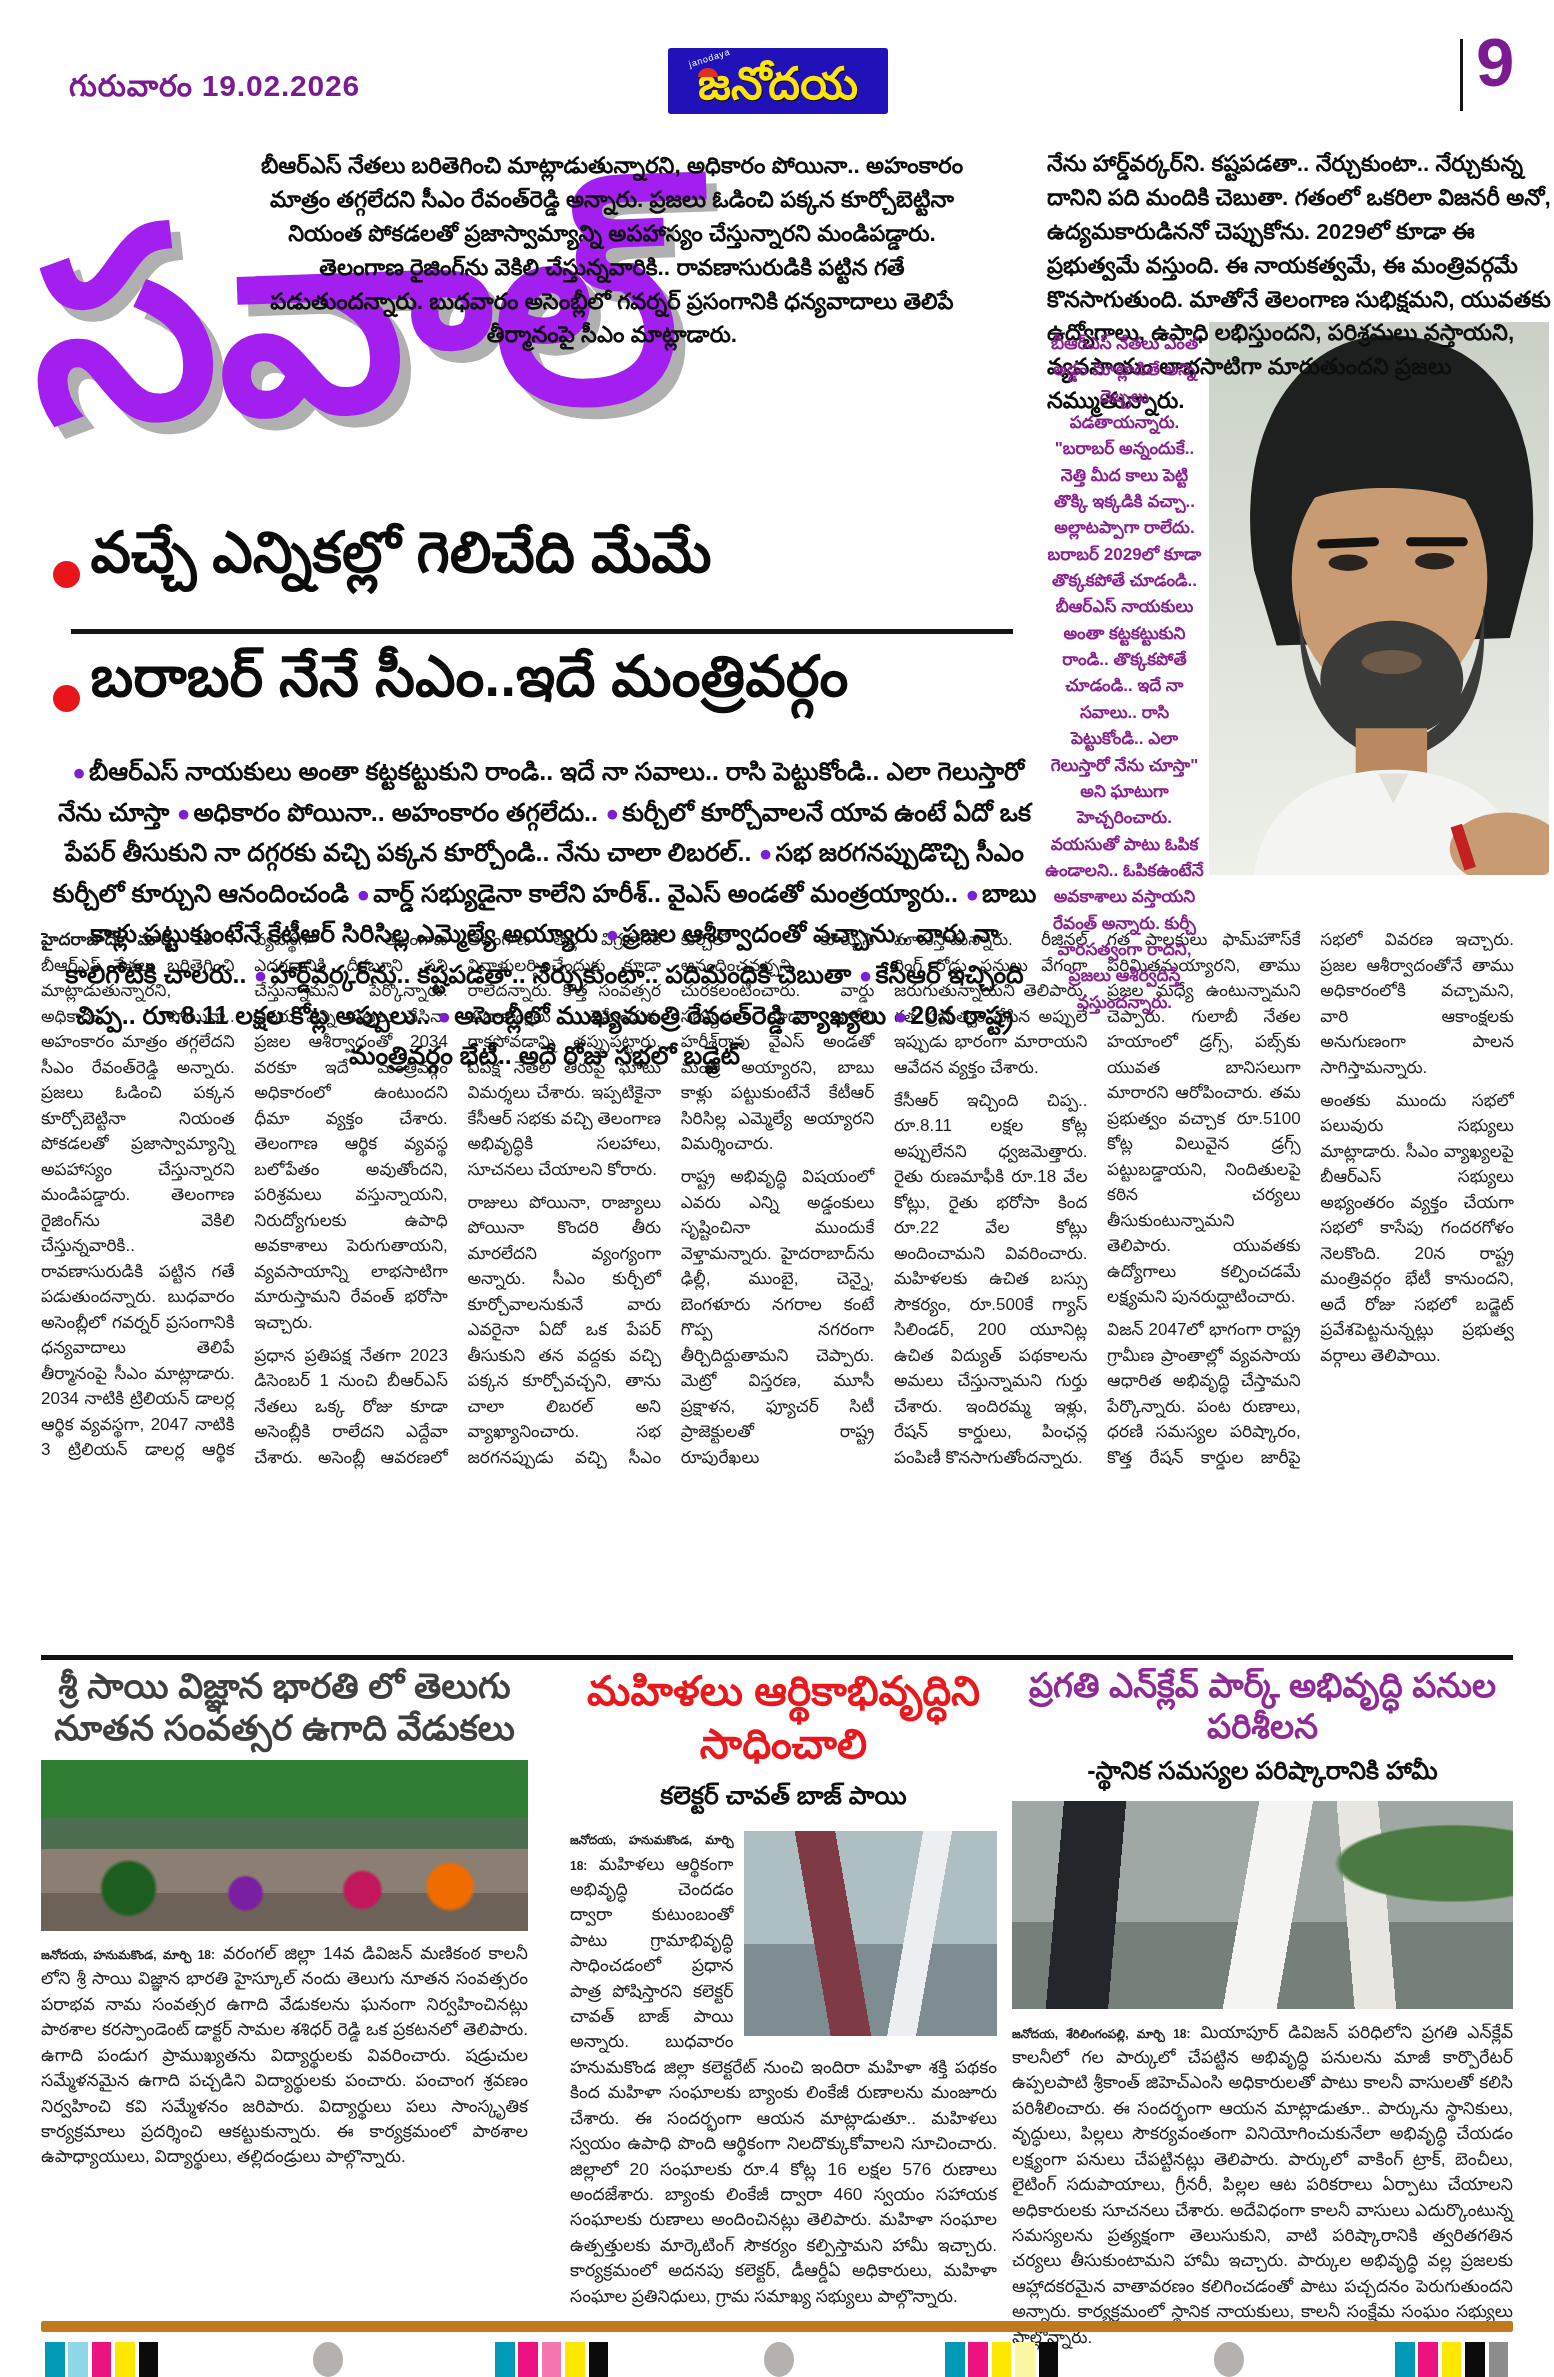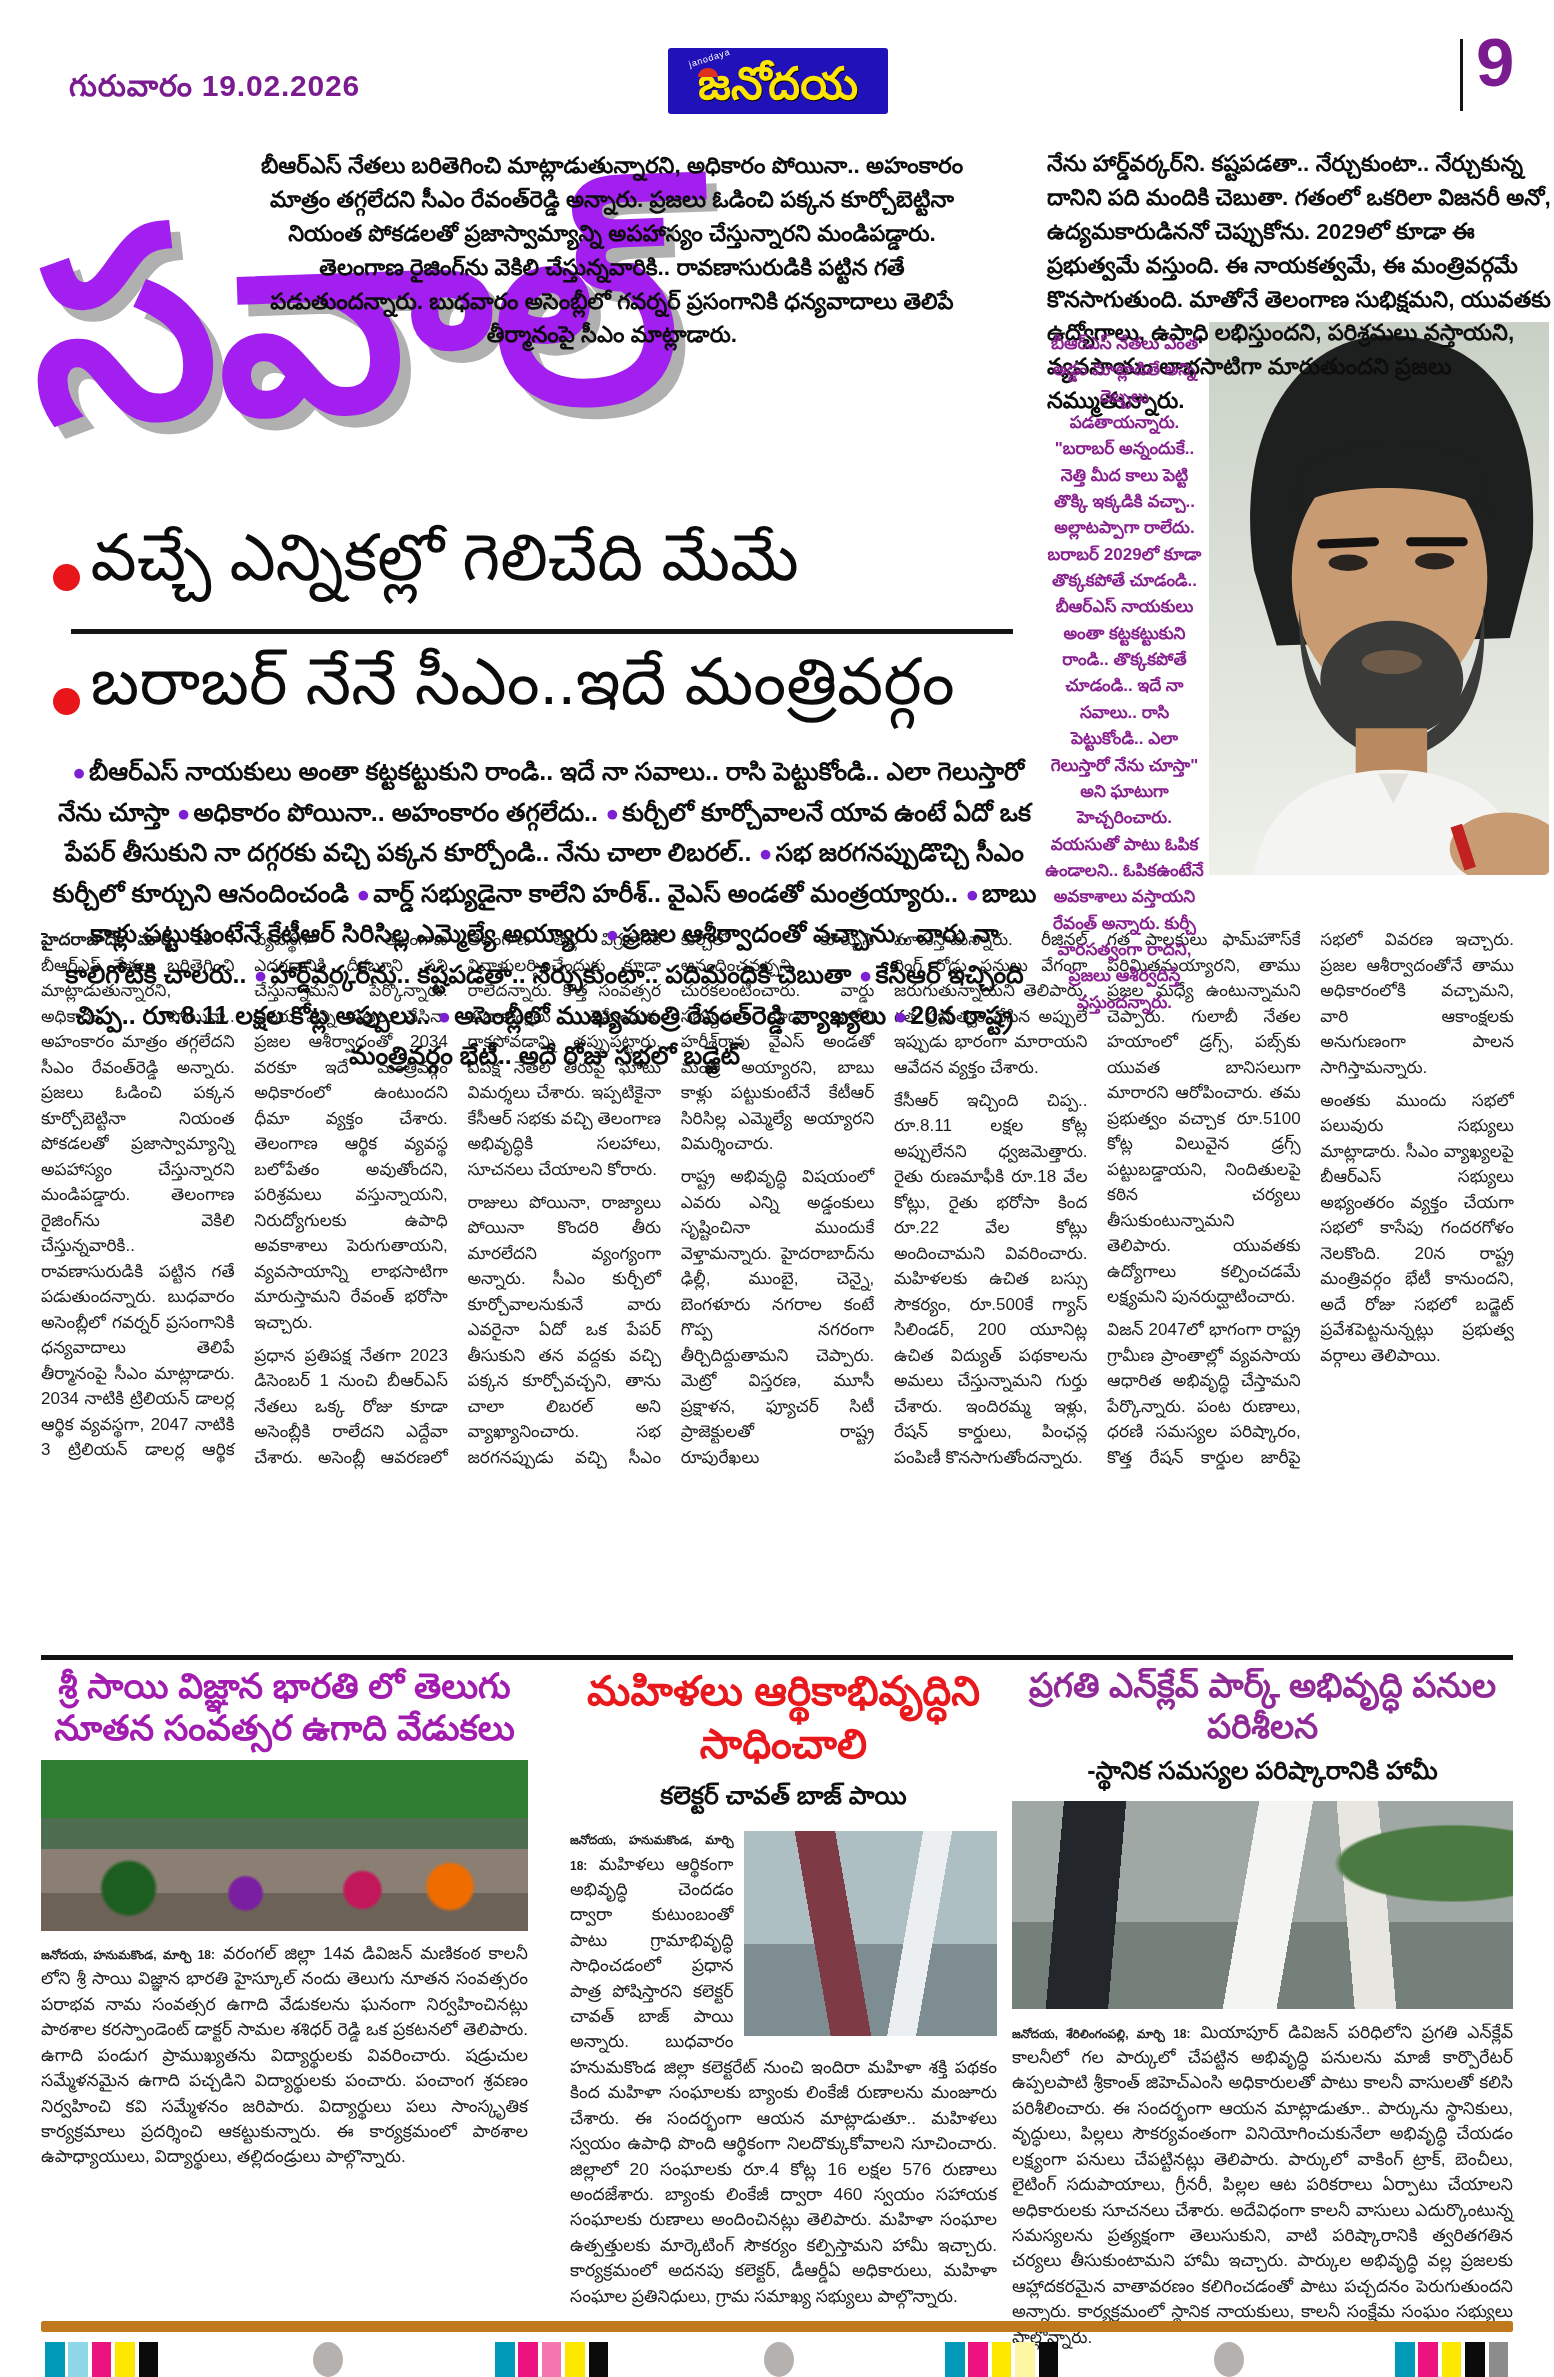--- a/index.html
+++ b/index.html
@@ -20,22 +20,22 @@
   
   .intro{position:absolute;left:250px;top:149px;width:724px;text-align:center;font-size:22.6px;line-height:1.5;
     font-weight:bold;color:#0d0d0d;z-index:3;}
   .quote{position:absolute;left:1047px;top:147px;width:504px;text-align:left;font-size:22.6px;line-height:1.5;
     font-weight:bold;color:#0d0d0d;z-index:3;}
   .quote .attr{margin-top:6px;color:#e01b22;font-size:25px;}
   .mainhead{position:absolute;left:32px;top:147px;width:1012px;z-index:1;
     font-size:263px;font-weight:bold;color:#a21fef;line-height:1.25;white-space:nowrap;
     transform:rotate(-2deg);text-shadow:10.5px 12px 0 #b0b0b0;}
   
-  .subhead{position:absolute;left:53px;width:993px;font-size:65px;font-weight:normal;color:#0c0c0c;line-height:1.25;z-index:4;
-    display:flex;align-items:center;}
+  .subhead{position:absolute;left:53px;width:993px;font-size:57px;font-weight:bold;color:#0c0c0c;line-height:1.25;z-index:4;
+    display:flex;align-items:flex-end;}
   .subhead .dot{flex:0 0 auto;width:27px;height:27px;border-radius:50%;background:#e8151b;margin:39px 10.5px 0 0;}
   #sub1{top:517px;}
   #sub2{top:641px;}
   .subrule{position:absolute;left:71px;top:629px;width:942px;height:4.5px;background:#141414;z-index:4;}
   
   .summary{position:absolute;left:42px;top:751px;width:1005px;font-size:25px;font-weight:bold;line-height:1.62;
     text-align:center;color:#0e0e0e;z-index:3;}
   .summary .pdot{color:#7d1fd3;font-size:22.6px;padding:0 3px 0 7.5px;}
   
   .sidequote{position:absolute;left:1044px;top:331px;width:161px;font-size:17px;font-weight:bold;color:#8a2190;
@@ -45,21 +45,21 @@
   .bodycols{position:absolute;left:41px;top:927px;width:1473px;height:656px;
     column-count:7;column-gap:19.6px;font-size:17px;line-height:1.5;text-align:justify;color:#1c1c1c;overflow:hidden;}
   .bodycols p{margin:0 0 7.5px 0;}
   .dl{font-weight:bold;margin-top:20px;}
   
   .botrule{position:absolute;left:41px;top:1655px;width:1472px;height:4.5px;background:#121212;}
   .article{position:absolute;top:1665px;}
   #art1{left:41px;width:487px;}
   #art2{left:570px;width:427px;}
   #art3{left:1012px;width:501px;}
-  .art-h{font-weight:bold;text-align:center;line-height:1.2;color:#a21caf;}
+  .art-h{font-weight:bold;text-align:center;line-height:1.2;color:#404040;}
   #art1 .art-h{font-size:35px;}
   #art2 .art-h{font-size:41px;color:#e8181d;line-height:1.3;}
   #art3 .art-h{font-size:34px;color:#8f2a96;}
   .art-sub{font-weight:bold;text-align:center;font-size:25px;margin-top:9px;color:#101010;}
   .art-photo{width:100%;margin-top:10.5px;}
   #art1 .art-photo{height:171px;background:
      radial-gradient(circle at 18% 75%, #1b5e20 0 6%, transparent 7%),
      radial-gradient(circle at 42% 78%, #7b1fa2 0 5%, transparent 6%),
      radial-gradient(circle at 66% 76%, #c2185b 0 5%, transparent 6%),
      radial-gradient(circle at 84% 74%, #ef6c00 0 5%, transparent 6%),

